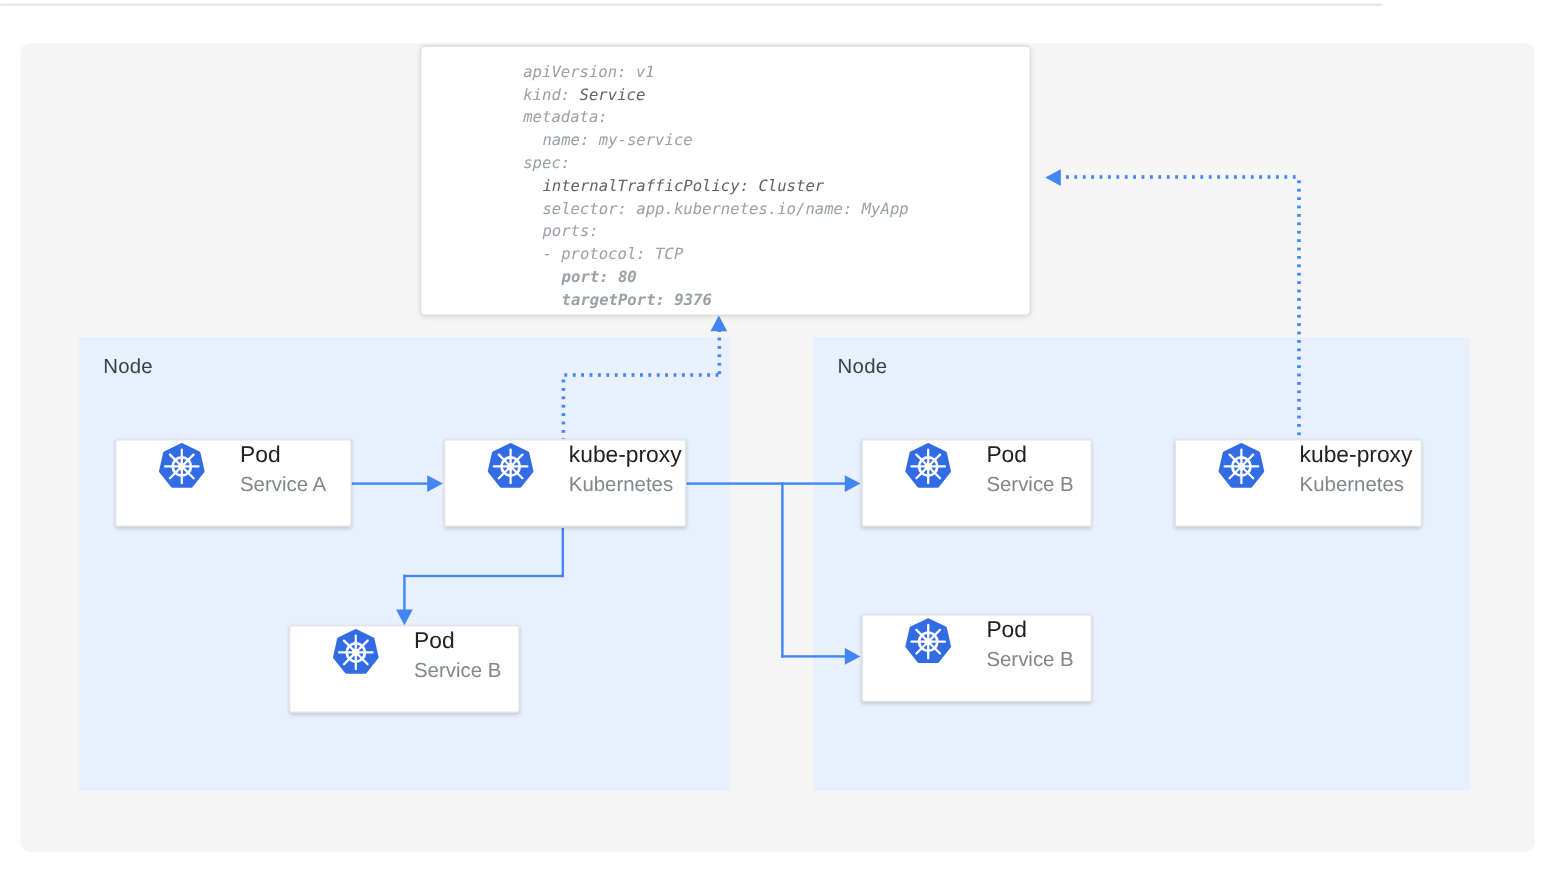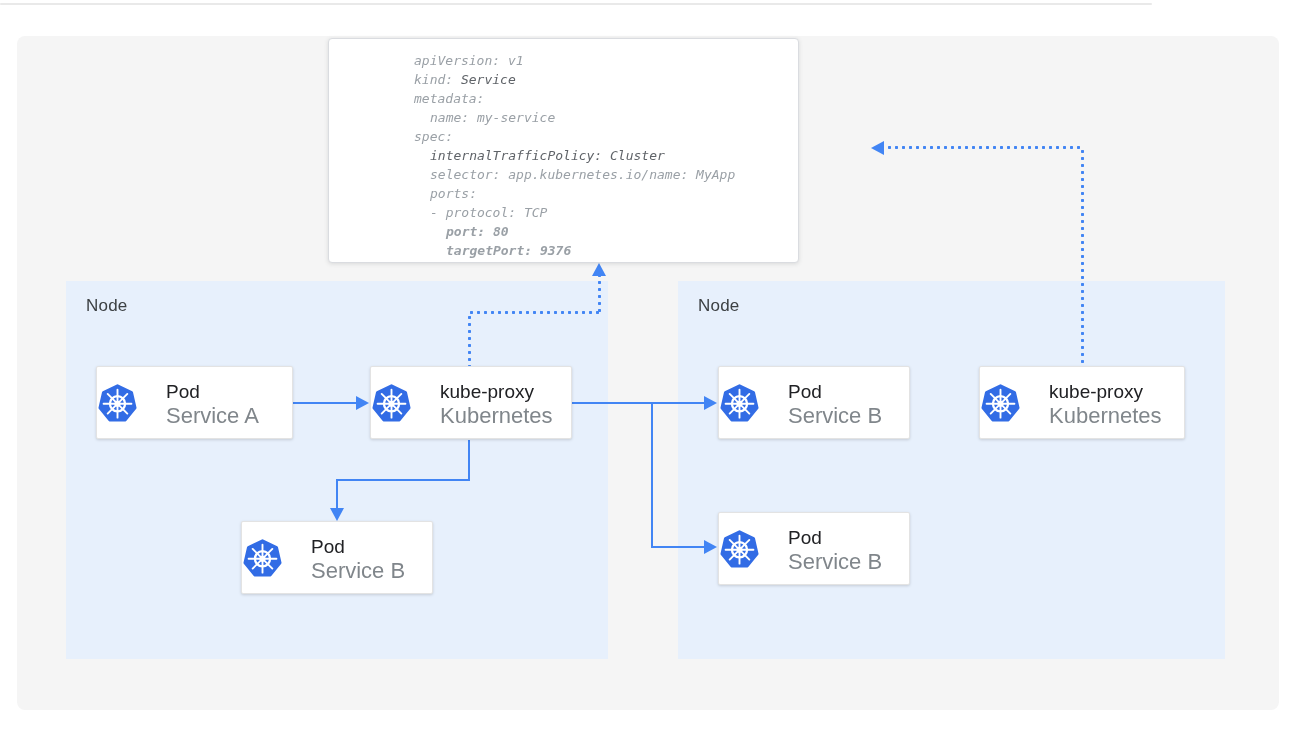--- a/index.html
+++ b/index.html
@@ -22,41 +22,41 @@
     width:1296px;height:729px;position:relative;overflow:hidden;
     background:#ffffff;font-family:"Liberation Sans",sans-serif;
   }
   .top-line{position:absolute;left:0;top:3px;width:1152px;height:2px;background:var(--top-line);border-radius:2px;}
   .canvas{position:absolute;left:17px;top:36px;width:1262px;height:674px;background:var(--container-bg);border-radius:8px;}
   .node{position:absolute;background:var(--node-bg);border-radius:0;z-index:1;}
   .node-left{left:66px;top:281px;width:542px;height:378px;}
   .node-right{left:678px;top:281px;width:547px;height:378px;}
   .node-label{position:absolute;left:20px;top:15px;font-size:17px;color:var(--node-label);letter-spacing:.2px;}
   .yaml-panel{
-    position:absolute;left:328px;top:38px;width:471px;height:225px;background:var(--card-bg);
+    position:absolute;left:350px;top:38px;width:509px;height:225px;background:var(--card-bg);
     border:1px solid var(--yaml-border);border-radius:4px;box-shadow:0 1px 4px rgba(60,64,67,.15);
     z-index:3;box-sizing:border-box;
   }
   .yaml-code{
     position:absolute;left:85px;top:12px;
     font-family:"DejaVu Sans Mono",monospace;font-style:italic;font-size:13px;line-height:19px;
     color:var(--yaml-text);white-space:pre;
   }
   .yaml-line.indent-1{padding-left:16px;}
   .yaml-line.indent-2{padding-left:32px;font-weight:bold;}
   .yaml-bold{font-weight:normal;color:var(--yaml-bold);}
   .card{
     position:absolute;background:var(--card-bg);border:1px solid var(--card-border);border-radius:2px;
-    box-shadow:0 1px 3px rgba(0,0,0,.15);z-index:4;display:flex;align-items:center;box-sizing:border-box;
-    padding-left:0;
+    box-shadow:0 1px 3px rgba(0,0,0,.15);z-index:4;display:flex;align-items:flex-start;box-sizing:border-box;
+    padding-left:34px;
   }
   .k8s-icon{width:41px;height:41px;flex:0 0 41px;display:block;}
   .card-text{margin-left:28px;display:flex;flex-direction:column;justify-content:center;}
   .card-title{font-size:19px;line-height:25px;color:var(--title-text);}
-  .card-subtitle{font-size:22px;line-height:23px;color:var(--subtitle-text);}
+  .card-subtitle{font-size:17px;line-height:23px;color:var(--subtitle-text);}
   
   .seg{position:absolute;z-index:2;}
   .solid{background:var(--accent-blue);}
   .dot-v{width:3px;background-image:radial-gradient(circle,var(--accent-blue) 1.4px,transparent 1.5px);background-size:3px 7px;background-repeat:repeat-y;}
   .dot-h{height:3px;background-image:radial-gradient(circle,var(--accent-blue) 1.4px,transparent 1.5px);background-size:7px 3px;background-repeat:repeat-x;}
   .ah{position:absolute;width:0;height:0;z-index:2;}
   .ah-right{border-top:7px solid transparent;border-bottom:7px solid transparent;border-left:13px solid var(--accent-blue);}
   .ah-left{border-top:7px solid transparent;border-bottom:7px solid transparent;border-right:13px solid var(--accent-blue);}
   .ah-up{border-left:7px solid transparent;border-right:7px solid transparent;border-bottom:13px solid var(--accent-blue);}
   .ah-down{border-left:7px solid transparent;border-right:7px solid transparent;border-top:13px solid var(--accent-blue);}

